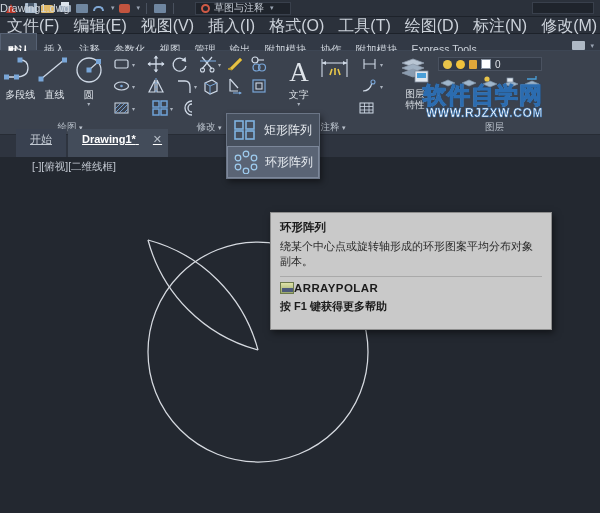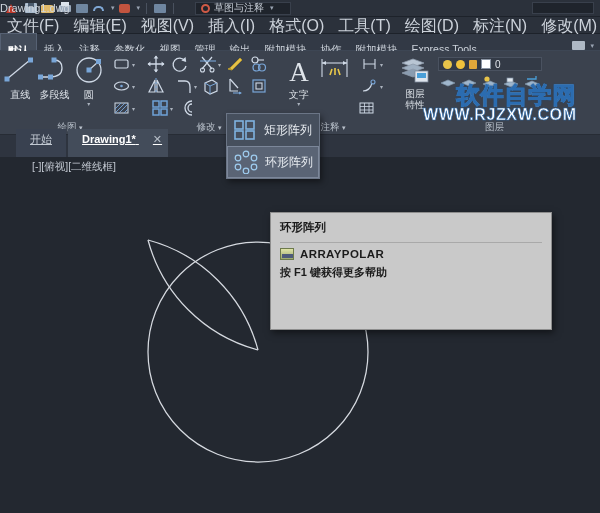--- a/index.html
+++ b/index.html
@@ -132,21 +132,21 @@
   
   #tooltip{
     position:absolute;left:270px;top:212px;width:282px;height:118px;
     background:#c9c9c9;border:1px solid #8d8d8d;
     box-shadow:2px 3px 7px rgba(0,0,0,.5);
     color:#1b1b1b;z-index:50;padding:7px 9px;
   }
   #tt-title{font-size:11.5px;font-weight:bold;color:#1b1b1b;margin-bottom:4px;}
   #tt-desc{font-size:11px;line-height:15px;color:#2a2a2a;}
   #tt-rule{height:1px;background:#a9a9a9;margin:7px 0 5px 0;}
-  #tt-cmdrow{display:flex;align-items:flex-start;gap:6px;}
+  #tt-cmdrow{display:flex;align-items:flex-start;}
   #tt-cmdico{width:14px;height:12px;background:linear-gradient(#dfe3a7,#9aa86e);border:1px solid #6d7a4c;position:relative;}
   #tt-cmdico:after{content:"";position:absolute;left:1px;bottom:1px;width:11px;height:4px;background:#4d5a7a;}
   #tt-cmd{font-size:11.5px;font-weight:bold;letter-spacing:.4px;color:#1b1b1b;}
   #tt-help{font-size:11px;font-weight:bold;margin-top:5px;color:#1b1b1b;}
 
   
   #doctabs{
     position:absolute;left:0;top:135px;width:600px;height:22px;
     background:#2e3musical;background:#2e343f;display:flex;align-items:flex-end;
   }
@@ -173,21 +173,21 @@
     position:absolute;left:423px;top:83px;z-index:30;pointer-events:none;
     text-align:right;
   }
   #wm-main{
     font-size:23px;font-weight:bold;color:#ffffff;
     -webkit-text-stroke:1px #2b6cb0;
     letter-spacing:1px;line-height:24px;
     text-shadow:0 0 2px #1b4f86;
   }
   #wm-sub{
-    font-size:16px;font-weight:bold;color:#ffffff;
+    font-size:12px;font-weight:bold;color:#ffffff;
     -webkit-text-stroke:.6px #2b6cb0;letter-spacing:.6px;margin-top:-1px;
   }
 
   
   #layer-strip{display:flex;align-items:center;gap:4px;height:14px;
     background:#2f3musical;background:#333a46;border:1px solid #4a5musical;
     border:1px solid #4a5260;padding:0 4px;margin-top:2px;}
   .bulb{width:9px;height:9px;border-radius:50%;background:#e8c44a;}
   .sunny{width:9px;height:9px;border-radius:50%;background:#f0c23c;}
   .lock{width:8px;height:9px;background:#e0a73a;border-radius:1px;}
@@ -275,38 +275,38 @@
 </div>
 
 <div id="ribbon">
 
   <div class="panel" style="width:140px;">
     <div style="display:flex;">
 
       <div class="big-btn">
         <div class="big-ico">
           <svg width="34" height="32" viewBox="0 0 34 32">
-            <line x1="4" y1="24" x2="27" y2="5" stroke="#cfd9e6" stroke-width="1.3"></line>
-            <rect x="1.5" y="21.5" width="5" height="5" fill="#79a6d8"></rect>
-            <rect x="25" y="2.5" width="5" height="5" fill="#79a6d8"></rect>
-          </svg>
-        </div>
-        <div class="big-txt">直线</div>
-      </div>
-
-      <div class="big-btn">
-        <div class="big-ico">
-          <svg width="34" height="32" viewBox="0 0 34 32">
             <path d="M3 22 L13 22 Q25 22 25 13 Q25 5 17 5" fill="none" stroke="#cfd9e6" stroke-width="1.3"></path>
             <rect x="1" y="19.5" width="5" height="5" fill="#79a6d8"></rect>
             <rect x="11" y="19.5" width="5" height="5" fill="#79a6d8"></rect>
             <rect x="14.5" y="2.5" width="5" height="5" fill="#79a6d8"></rect>
           </svg>
         </div>
         <div class="big-txt">多段线</div>
+      </div>
+
+      <div class="big-btn">
+        <div class="big-ico">
+          <svg width="34" height="32" viewBox="0 0 34 32">
+            <line x1="4" y1="24" x2="27" y2="5" stroke="#cfd9e6" stroke-width="1.3"></line>
+            <rect x="1.5" y="21.5" width="5" height="5" fill="#79a6d8"></rect>
+            <rect x="25" y="2.5" width="5" height="5" fill="#79a6d8"></rect>
+          </svg>
+        </div>
+        <div class="big-txt">直线</div>
       </div>
 
       <div class="big-btn">
         <div class="big-ico">
           <svg width="34" height="32" viewBox="0 0 34 32">
             <circle cx="17" cy="15" r="12" fill="none" stroke="#cfd9e6" stroke-width="1.3"></circle>
             <line x1="17" y1="15" x2="26" y2="7" stroke="#cfd9e6" stroke-width="1.1"></line>
             <rect x="14.5" y="12.5" width="5" height="5" fill="#79a6d8"></rect>
             <rect x="24" y="4" width="5" height="5" fill="#79a6d8"></rect>
           </svg>
@@ -614,20 +614,21 @@
         <circle cx="6" cy="17" r="2.8" fill="none" stroke="#9fcdf0" stroke-width="1.2"></circle>
         <circle cx="6" cy="8" r="2.8" fill="none" stroke="#9fcdf0" stroke-width="1.2"></circle>
       </svg>
     </span>
     <span>环形阵列</span>
   </div>
 </div>
 
 <div id="tooltip">
   <div id="tt-title">环形阵列</div>
+  <div id="tt-desc">绕某个中心点或旋转轴形成的环形图案平均分布对象副本。</div>
   <div id="tt-rule"></div>
   <div id="tt-cmdrow">
     <span id="tt-cmdico"></span>
     <span id="tt-cmd">ARRAYPOLAR</span>
   </div>
   <div id="tt-help">按 F1 键获得更多帮助</div>
 </div>
 
 <div id="doctabs">
   <div style="width:16px;"></div>

